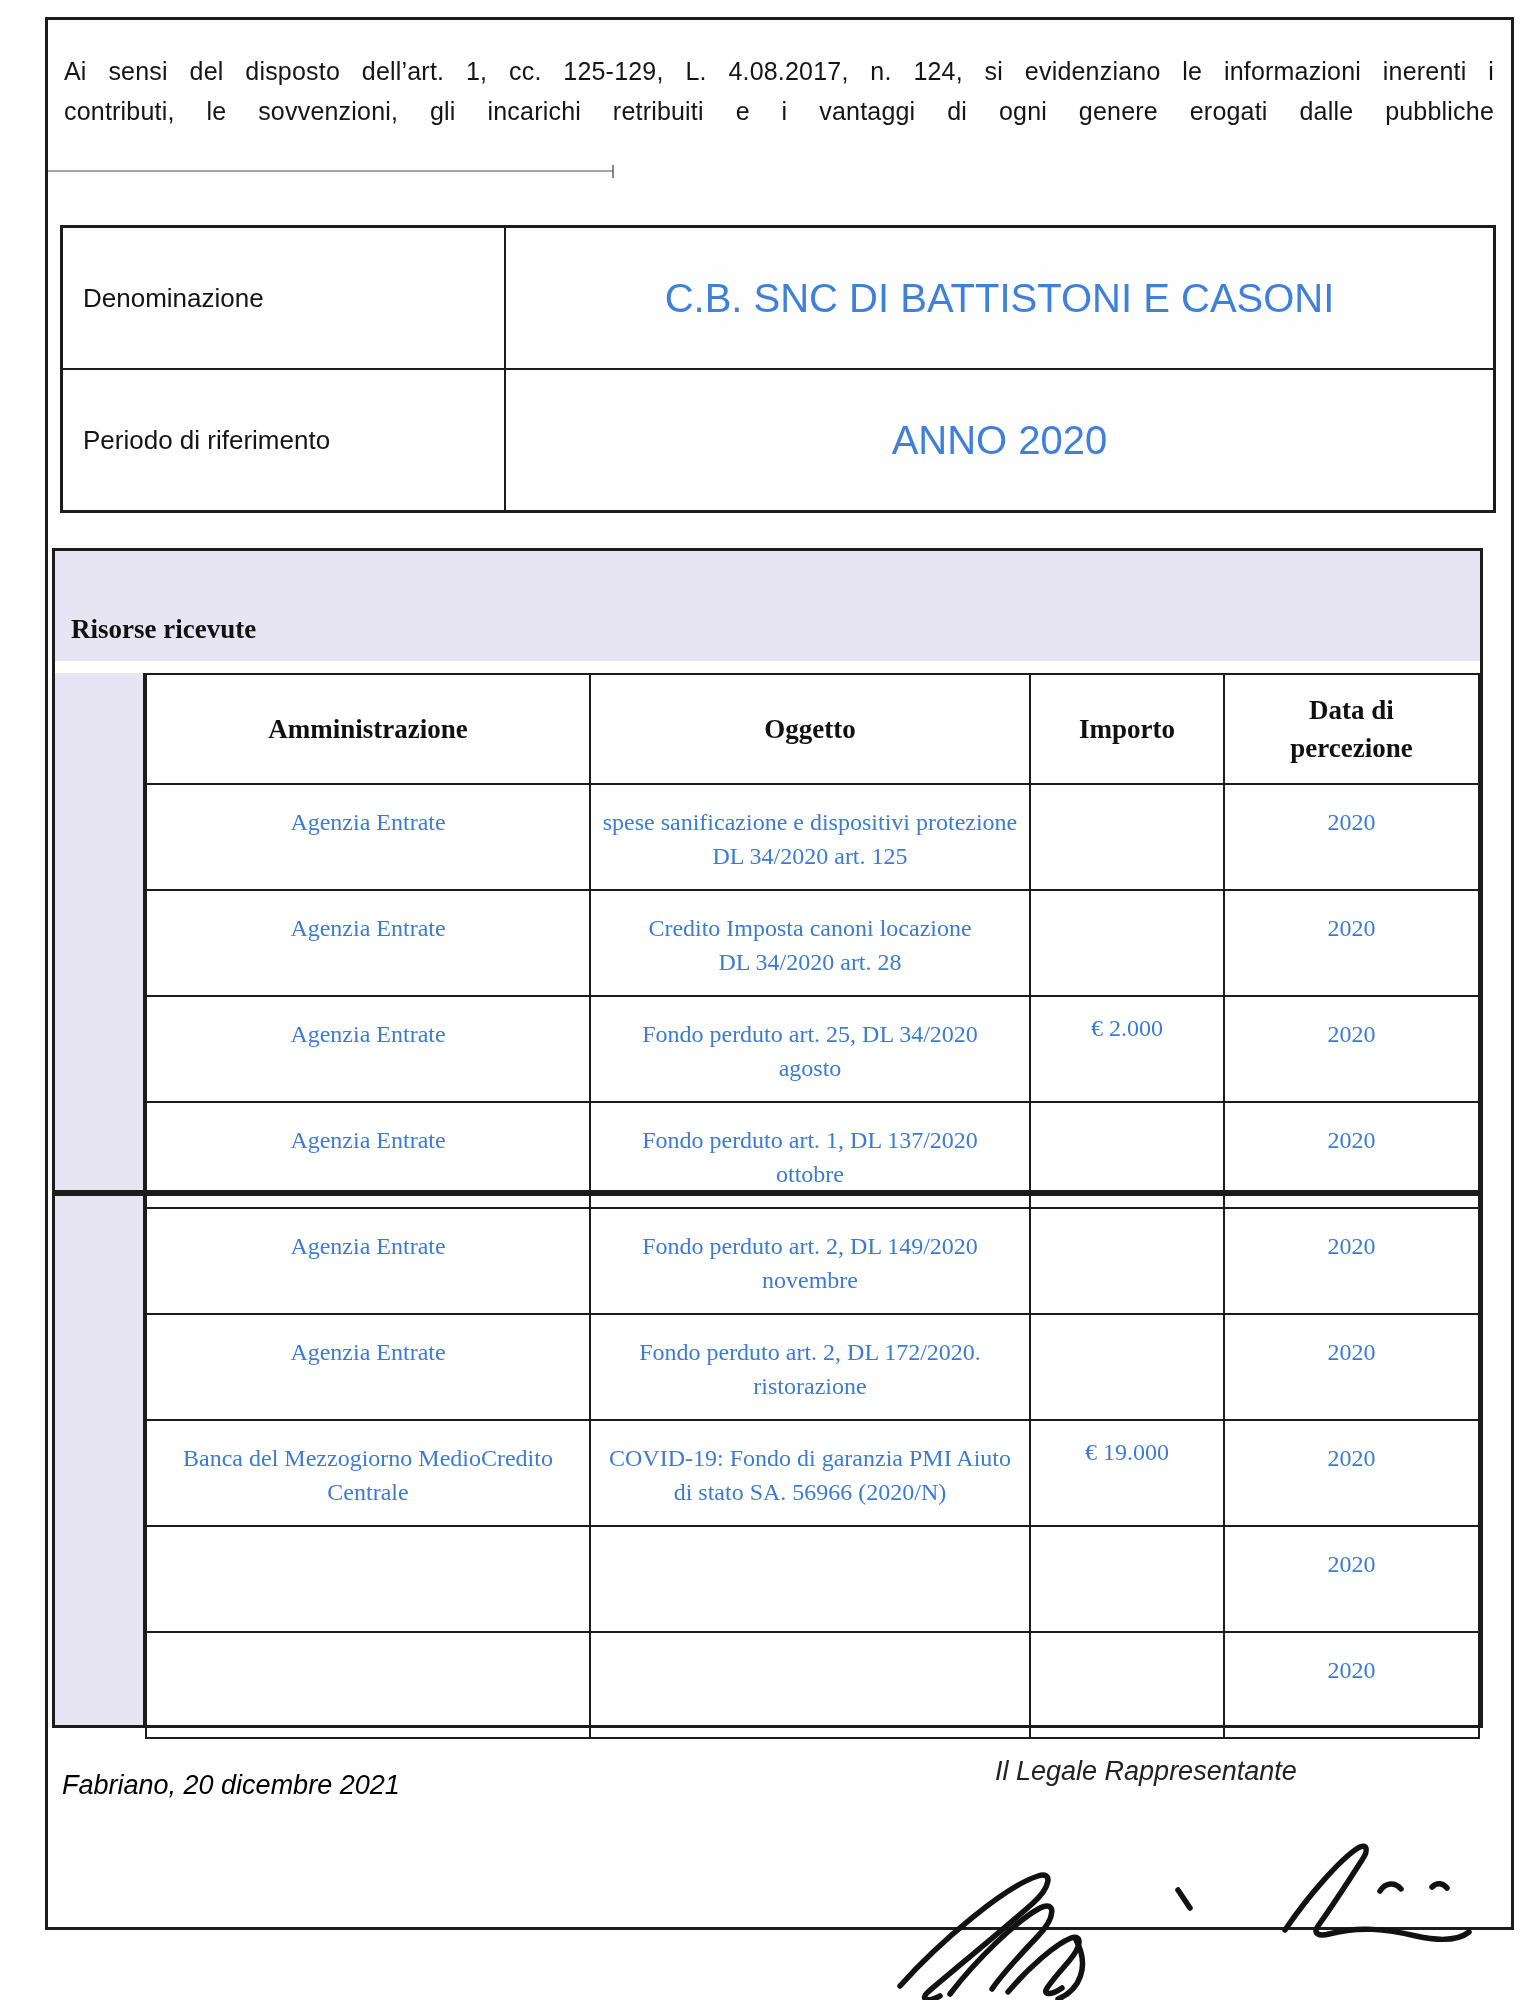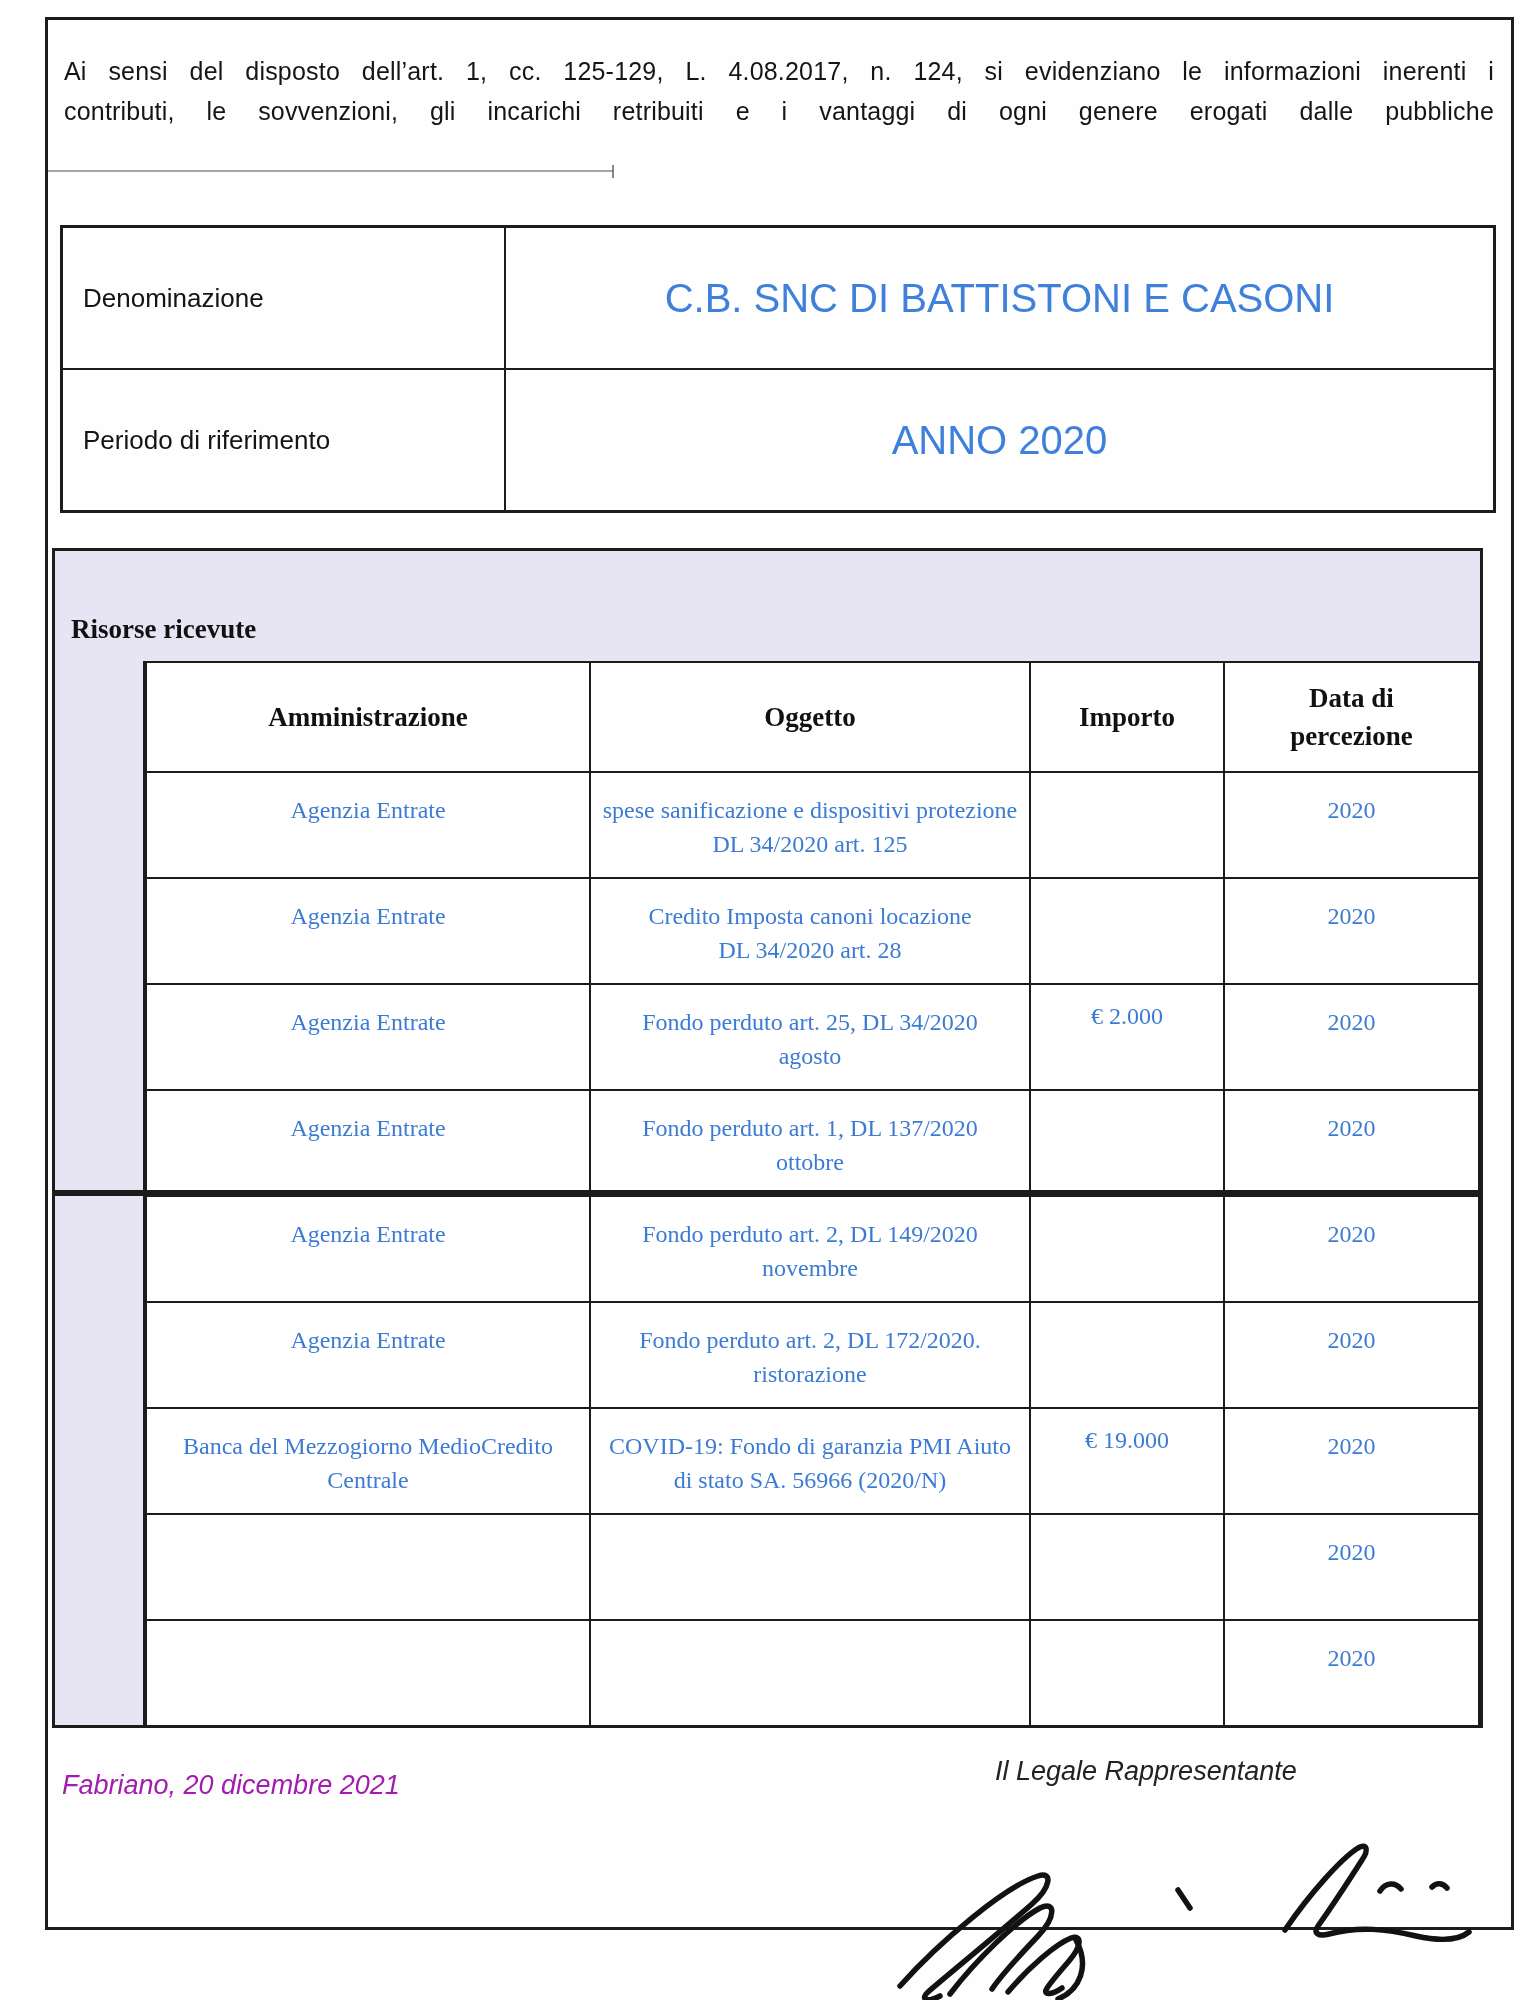--- a/index.html
+++ b/index.html
@@ -32,21 +32,21 @@
   .info-table tr { height:72px; }
   .info-label { width:420px; font-size:26px; padding-left:20px; color:#141414; }
   .info-value { text-align:center; font-weight:400; }
   .v-lg { font-size:40px; }
   .v-md { font-size:34px; }
 
   
   .res-box {
     position:absolute; left:52px; top:548px; width:1431px; height:1180px;
     border:3px solid #1c1c1c; box-sizing:border-box; background:#fff;
-    display:flex; flex-direction:column;
+    display:flex; flex-direction:column;gap:12px;
   }
   .res-title {
     height:110px; box-sizing:border-box; display:flex; align-items:flex-end;
     padding:0 0 16px 16px; font-family:"Liberation Serif", serif;
     font-weight:bold; font-size:27px; color:#111;
   }
   .res-body { flex:1; display:flex; min-height:0; }
   .res-strip { width:88px; border-right:2.5px solid #1c1c1c; }
   .res-table { flex:1; width:100%; height:100%; table-layout:fixed; }
   .res-table th, .res-table td { border:2.5px solid #1c1c1c; }
@@ -62,21 +62,21 @@
     padding-top:20px;
   }
   .res-table td div { white-space:nowrap; }
   .col-amm { width:444px; }
   .col-ogg { width:440px; }
   .col-imp { width:194px; }
   .c-imp { padding-top:14px !important;border-radius:27px; }
   .heavy-line { position:absolute; left:52px; top:1190px; width:1431px; height:6px; background:#1c1c1c; }
 
   
-  .place-date { position:absolute; left:62px; top:1770px; font-style:italic; font-size:27px; color:#a21caf; }
+  .place-date { position:absolute; left:62px; top:1770px; font-style:italic; font-size:27px; color:#000000; }
   .sig-title  { position:absolute; left:995px; top:1756px; font-style:italic; font-size:27px; color:#222; }
   .signature  { position:absolute; left:880px; top:1838px; z-index:5; }
 </style>
 </head>
 <body>
 
 <div class="page">
 
   <div class="outer-border"></div>
   <div class="fold-line"></div>

